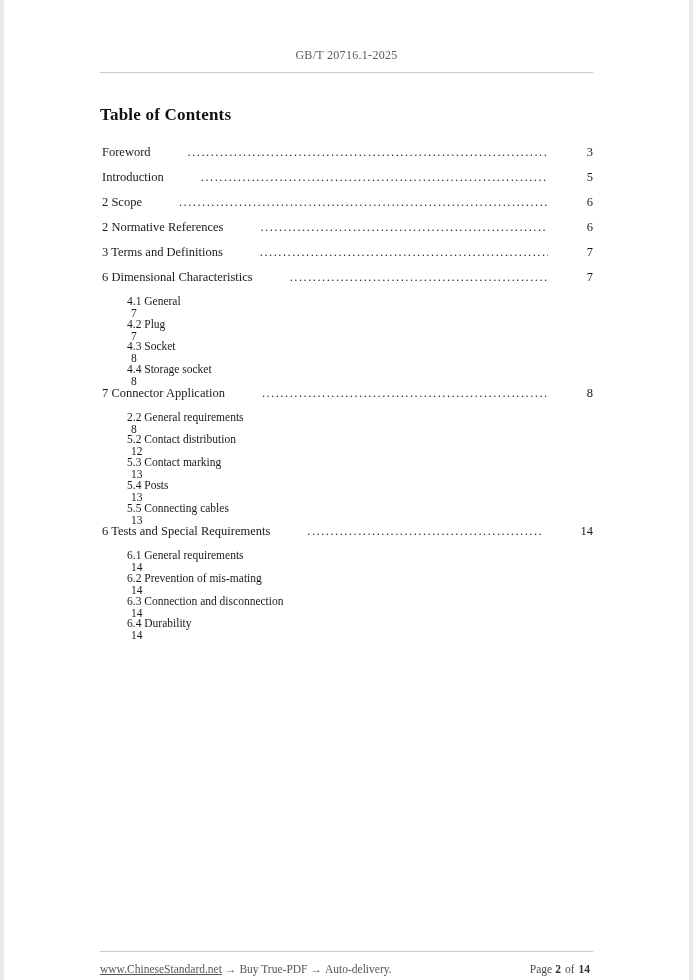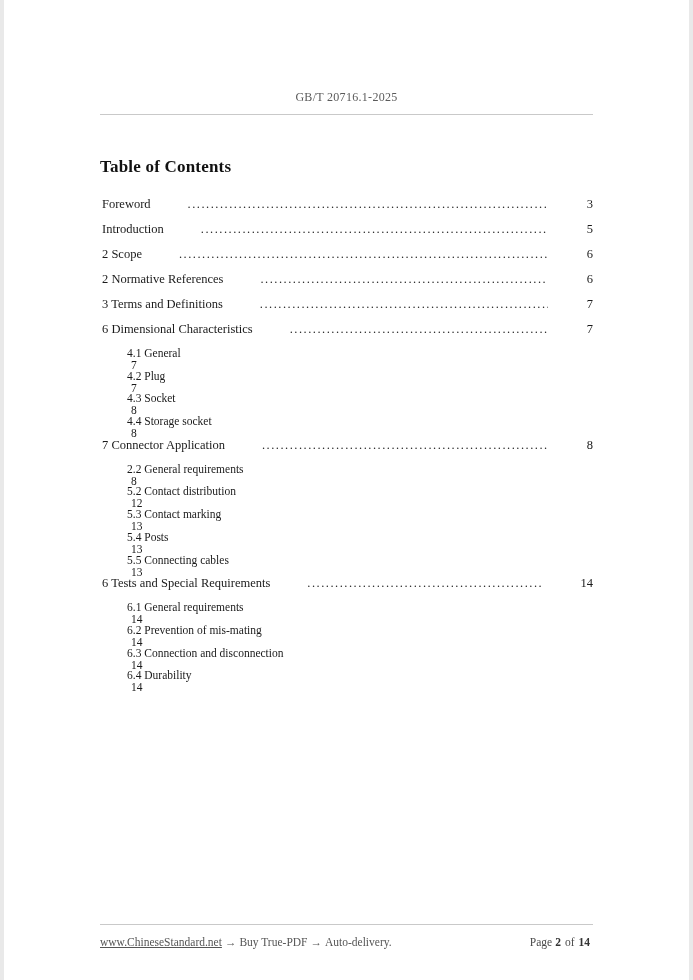--- a/index.html
+++ b/index.html
@@ -17,21 +17,20 @@
   .page {
     position: absolute;
     left: 4px;
     right: 4px;
     top: 0;
     bottom: 0;
     background: #ffffff;
   }
   .content {
     padding: 0 96px;
-    margin-top: 42px;
   }
   .doc-number {
     padding-top: 48px;
     text-align: center;
     font-size: 12px;
     color: #5a5a5a;
     letter-spacing: 0.3px;
   }
   .rule {
     border-top: 1px solid #c9c9c9;
@@ -88,21 +87,21 @@
     flex: 0 0 auto;
     padding-left: 2px;
   }
   .level-2 .toc-page {
     padding-left: 4px;
   }
   .footer {
     position: absolute;
     left: 96px;
     right: 96px;
-    top: 924px;
+    top: 951px;
     text-align: right;
   }
   .footer-row {
     margin-top: 11px;
     display: flex;
     justify-content: space-between;
     align-items: baseline;
     font-size: 11.5px;
     color: #555555;
   }

